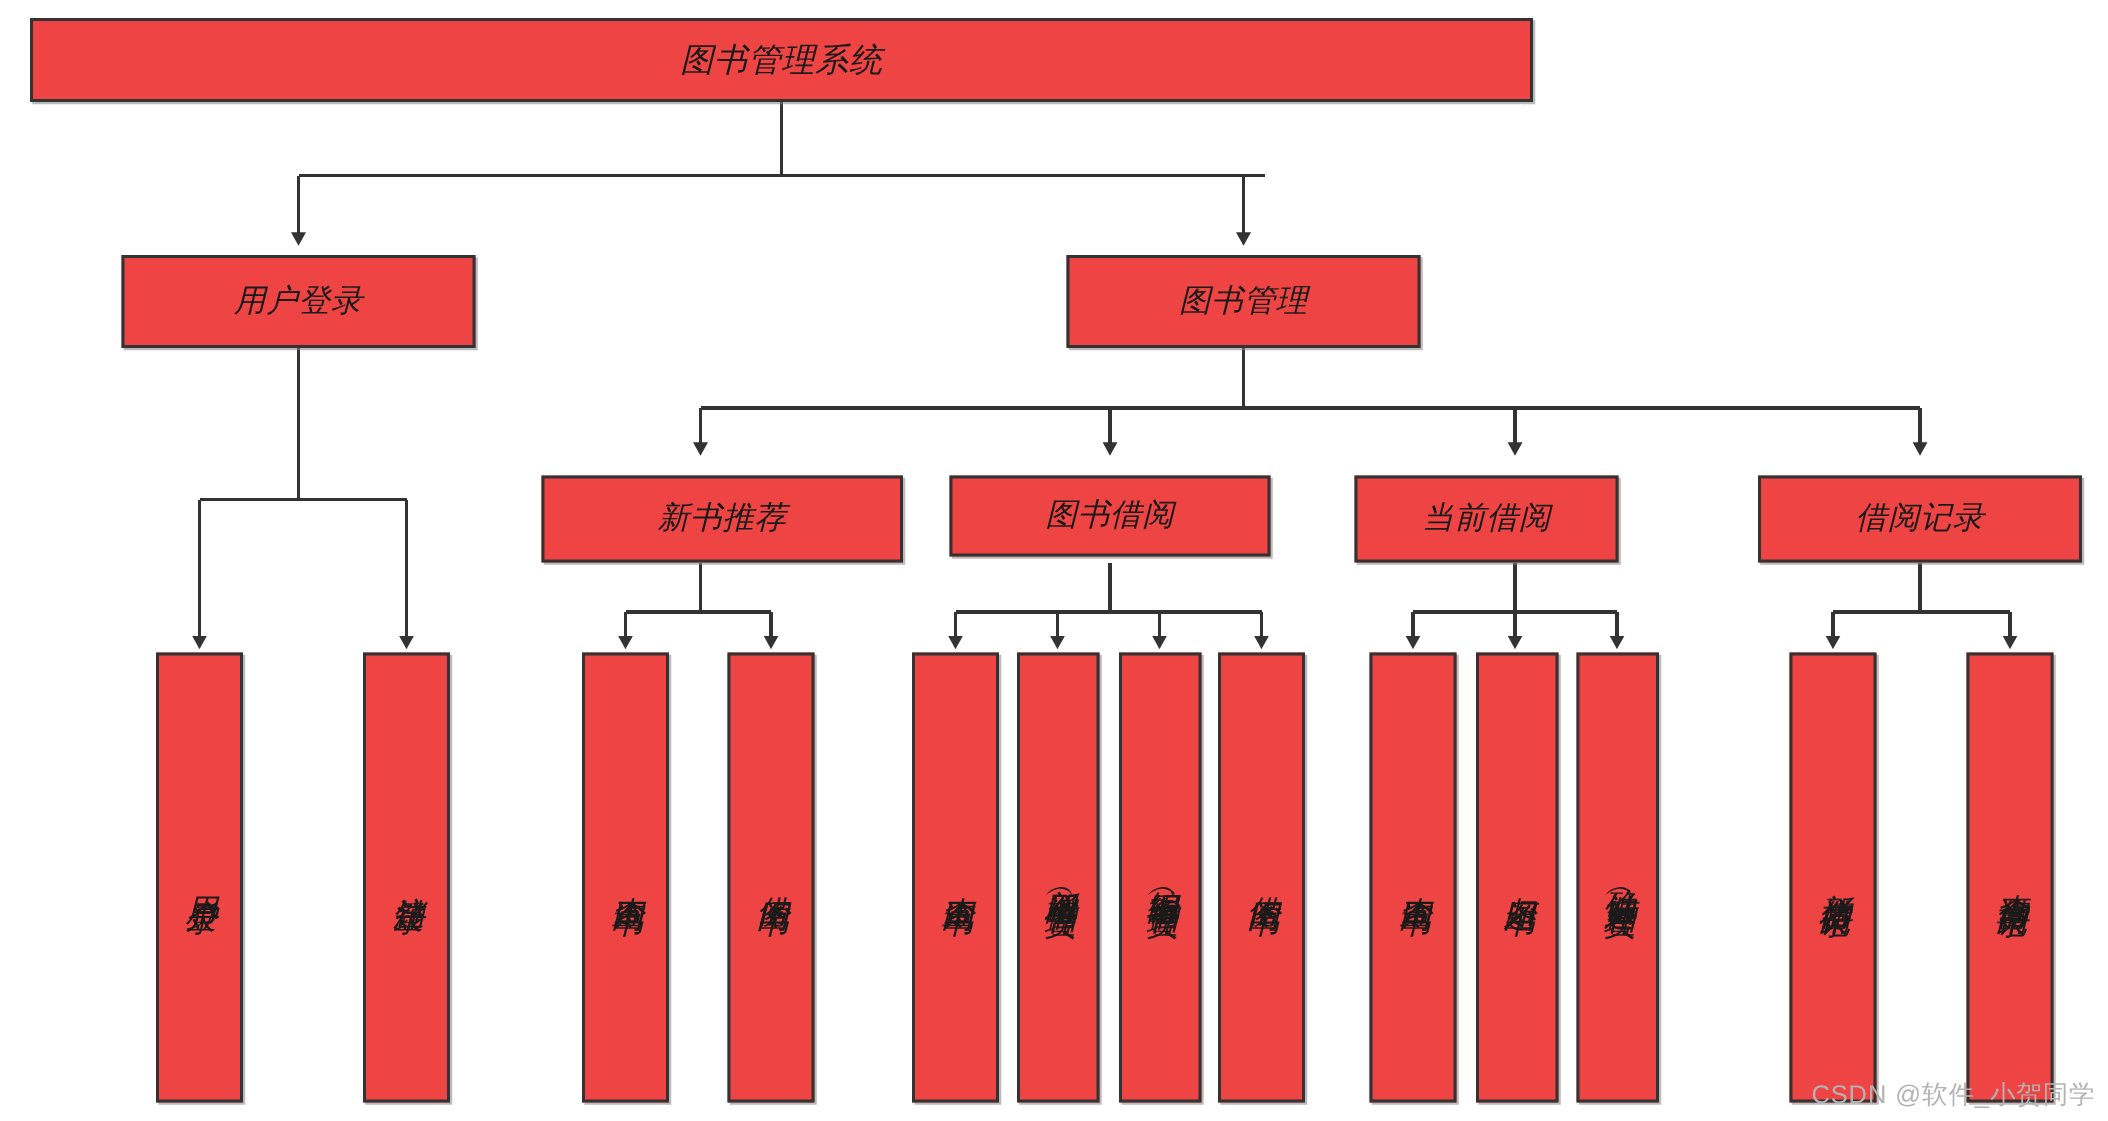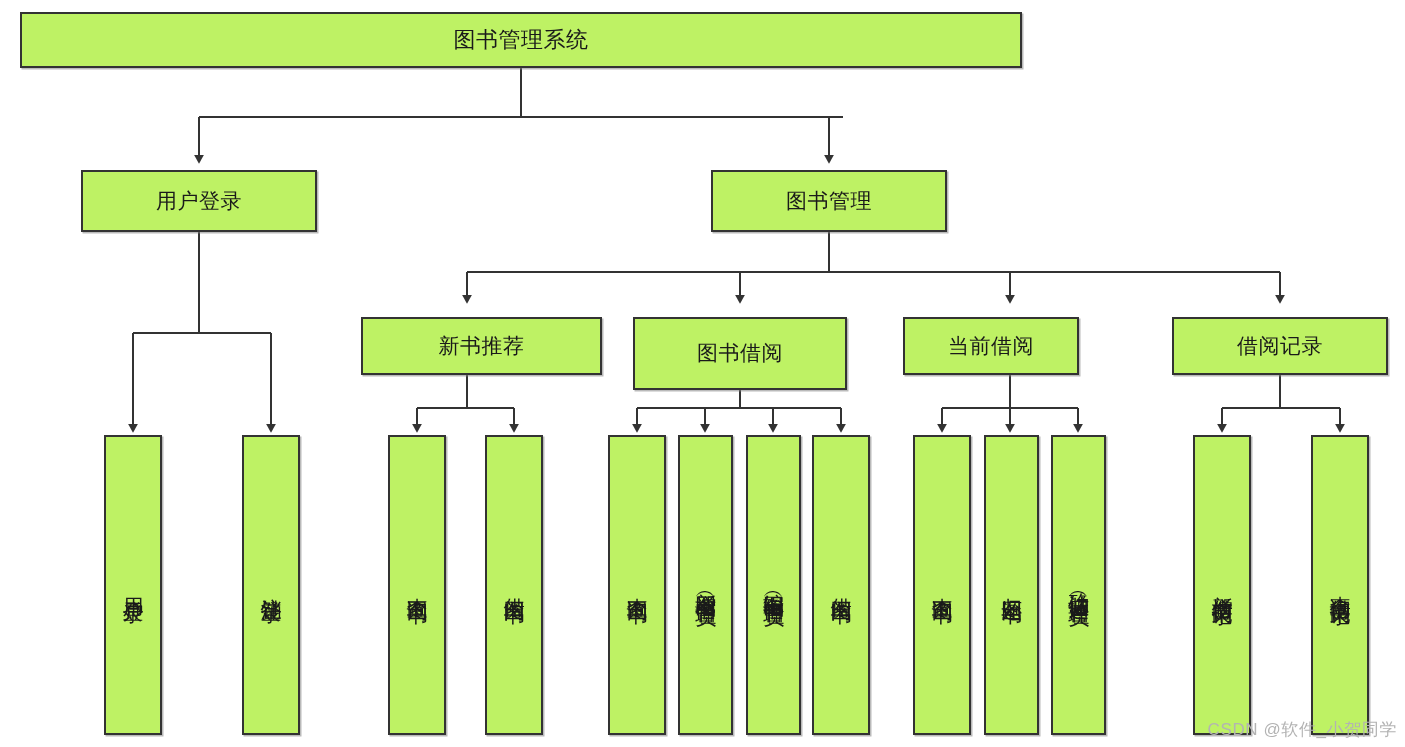--- a/index.html
+++ b/index.html
@@ -23,26 +23,27 @@
     left: 0;
     top: 0;
     width: 1405px;
     height: 747px;
     pointer-events: none;
   }
   .node {
     position: absolute;
     box-sizing: border-box;
     border: 2.5px solid #333333;
-    background: #bef264;
+    background: #ef4444;
     display: flex;
     align-items: center;
     justify-content: center;
     color: #1a1a1a;
     box-shadow: 1.5px 1.5px 0 rgba(130,130,130,0.55);
+    font-style: italic;
   }
   .node .label {
     display: block;
     text-align: center;
     letter-spacing: 0.5px;
     line-height: 1.15;
     white-space: nowrap;
   }
   
   .h-node .label {
@@ -137,21 +138,21 @@
   <div class="node h-node" style="left:81px; top:170px; width:236px; height:62px;">
     <span class="label">用户登录</span>
   </div>
   <div class="node h-node" style="left:711px; top:170px; width:236px; height:62px;">
     <span class="label">图书管理</span>
   </div>
 
   <div class="node h-node" style="left:361px; top:317px; width:241px; height:58px;">
     <span class="label">新书推荐</span>
   </div>
-  <div class="node h-node" style="left:633px; top:317px; width:214px; height:73px;">
+  <div class="node h-node" style="left:633px; top:317px; width:214px; height:54px;">
     <span class="label">图书借阅</span>
   </div>
   <div class="node h-node" style="left:903px; top:317px; width:176px; height:58px;">
     <span class="label">当前借阅</span>
   </div>
   <div class="node h-node" style="left:1172px; top:317px; width:216px; height:58px;">
     <span class="label">借阅记录</span>
   </div>
 
   <div class="node v-node" style="left:104px; top:435px; width:58px; height:300px;">

